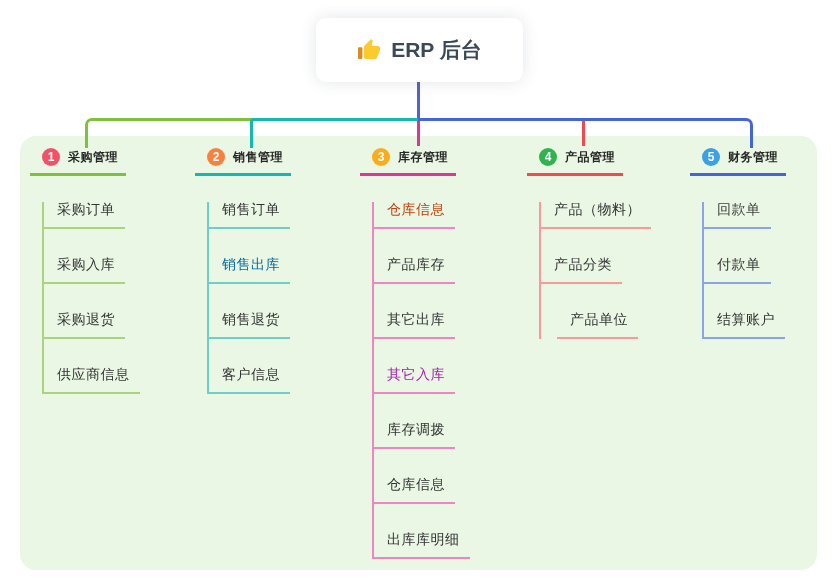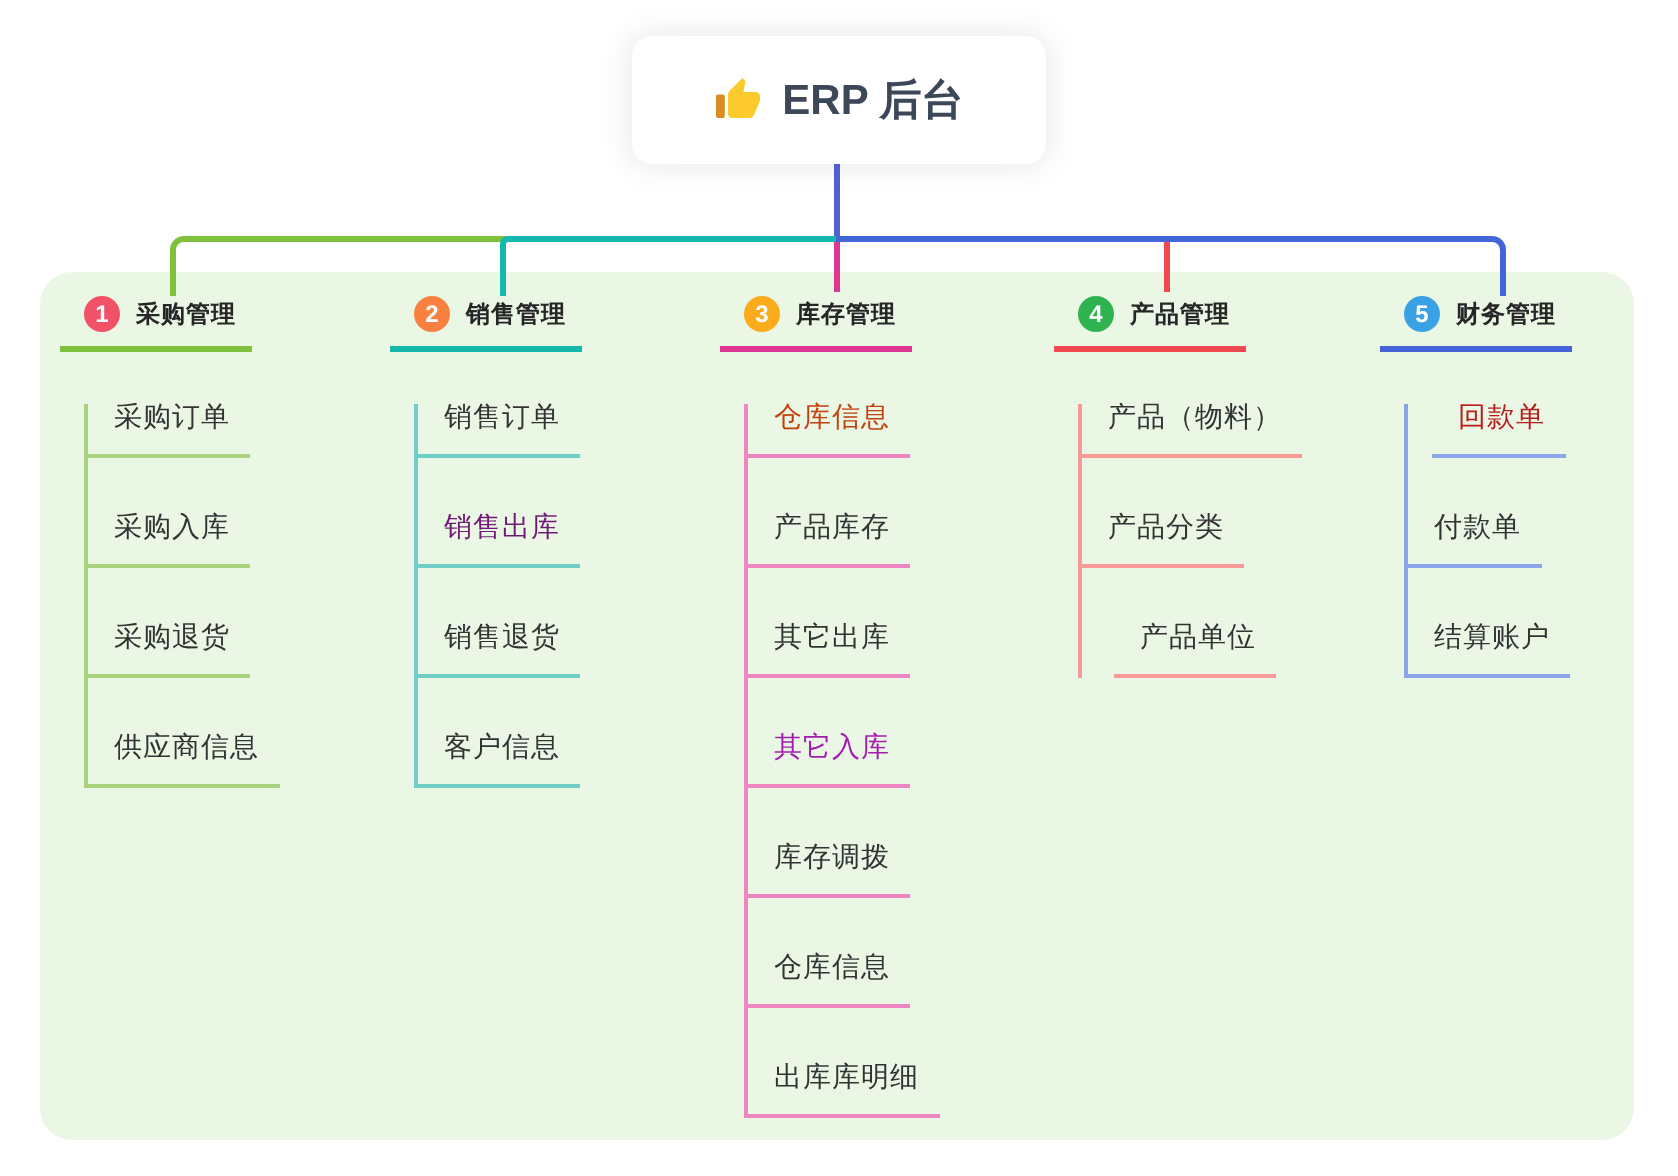--- a/index.html
+++ b/index.html
@@ -88,21 +88,21 @@
           <div class="leaf" style="border-bottom-color: rgb(169, 212, 125); color: rgb(51, 51, 51);">供应商信息</div>
         </div>
       </div>
       <div class="col" style="left: 195px;">
         <div class="heading" style="border-bottom-color: rgb(20, 184, 173);">
           <span class="badge" style="background: rgb(248, 129, 63);">2</span>
           <span class="htitle" style="color: rgb(38, 38, 38);">销售管理</span>
         </div>
         <div class="leaves" style="border-left-color: rgb(111, 207, 198);">
           <div class="leaf" style="border-bottom-color: rgb(111, 207, 198); color: rgb(51, 51, 51);">销售订单</div>
-          <div class="leaf" style="border-bottom-color: rgb(111, 207, 198); color: #701a75;">销售出库</div>
+          <div class="leaf" style="border-bottom-color: rgb(111, 207, 198); color: #0369a1;">销售出库</div>
           <div class="leaf" style="border-bottom-color: rgb(111, 207, 198); color: rgb(51, 51, 51);">销售退货</div>
           <div class="leaf" style="border-bottom-color: rgb(111, 207, 198); color: rgb(51, 51, 51);">客户信息</div>
         </div>
       </div>
       <div class="col" style="left: 360px;">
         <div class="heading" style="border-bottom-color: rgb(221, 54, 148);">
           <span class="badge" style="background: rgb(251, 172, 27);">3</span>
           <span class="htitle" style="color: rgb(38, 38, 38);">库存管理</span>
         </div>
         <div class="leaves" style="border-left-color: rgb(238, 134, 194);">
@@ -125,19 +125,19 @@
           <div class="leaf" style="border-bottom-color: rgb(247, 154, 152); color: rgb(51, 51, 51);">产品分类</div>
           <div class="leaf" style="border-bottom-color: rgb(247, 154, 152); color: rgb(51, 51, 51); margin-left: 16px;">产品单位</div>
         </div>
       </div>
       <div class="col" style="left: 690px;">
         <div class="heading" style="border-bottom-color: rgb(68, 101, 215);">
           <span class="badge" style="background: rgb(58, 161, 228);">5</span>
           <span class="htitle" style="color: rgb(38, 38, 38);">财务管理</span>
         </div>
         <div class="leaves" style="border-left-color: rgb(139, 164, 232);">
-          <div class="leaf" style="border-bottom-color: rgb(139, 164, 232); color: #b91c1c; margin-left: 12px;">回款单</div>
+          <div class="leaf" style="border-bottom-color: rgb(139, 164, 232); color: #404040;">回款单</div>
           <div class="leaf" style="border-bottom-color: rgb(139, 164, 232); color: rgb(51, 51, 51);">付款单</div>
           <div class="leaf" style="border-bottom-color: rgb(139, 164, 232); color: rgb(51, 51, 51);">结算账户</div>
         </div>
       </div>
     </div>
 </div>
 
 </body></html>

